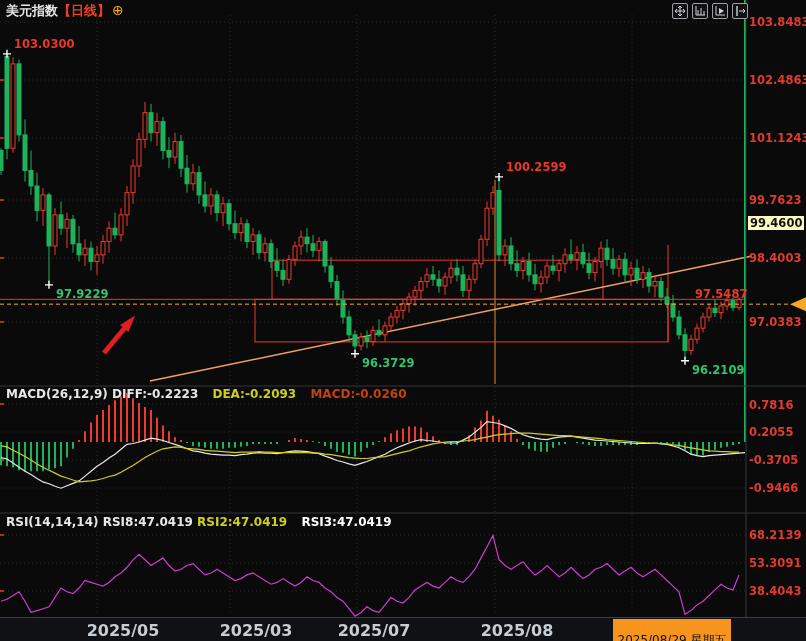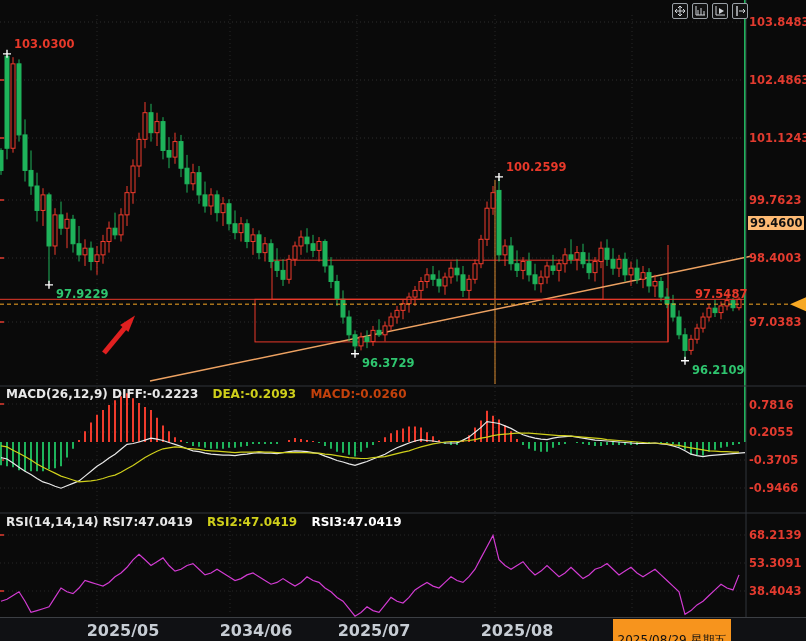--- a/index.html
+++ b/index.html
@@ -11,27 +11,27 @@
   #titlebar .period{color:#ee4023;}
   #titlebar .plus{color:#f7a823;font-weight:normal;margin-left:2px;font-size:14px;}
   #toolbar{right:58px;top:3px;display:flex;gap:4px;z-index:5;}
   .tbico{width:14px;height:14px;border:1px solid #9aa0a6;border-radius:2px;display:flex;
          align-items:center;justify-content:center;color:#cfd3d8;font-size:9px;line-height:1;
          background:#111;cursor:pointer;}
   #macdrow{left:6px;top:387px;font-size:12px;font-weight:bold;color:#e8e8e8;z-index:4;}
   #macdrow .dea{color:#cfcf1b;margin-left:10px;text-align:center;}
   #macdrow .mcd{color:#c2410c;margin-left:10px;}
   #rsirow{left:6px;top:515px;font-size:12px;font-weight:bold;color:#e8e8e8;z-index:4;}
-  #rsirow .r2{color:#cfcf1b;margin-left:10px;}
+  #rsirow .r2{color:#cfcf1b;margin-left:0;}
   #rsirow .r3{color:#ffffff;margin-left:10px;}
   #watermark{right:10px;top:582px;font-size:34px;font-weight:bold;color:#dfe3e8;
              letter-spacing:1px;z-index:3;}
   #lastprice{left:695px;top:287px;font-size:11.5px;font-weight:bold;color:#e8392a;z-index:4;}
   #alertlbl{left:748px;top:216px;font-size:11.5px;font-weight:bold;color:#111;
-            background:#fdba74;padding:0 2px;z-index:4;}
+            background:#fef9c3;padding:0 2px;z-index:4;}
   #bottombar{position:absolute;left:0;top:617px;width:806px;height:24px;background:#101114;
              border-top:1px solid #3c3f44;z-index:2;}
   .mon{position:absolute;top:3px;transform:translateX(-50%);font-size:16px;font-weight:bold;
        color:#c7cdd4;}
   #datehl{position:absolute;top:1px;height:19px;background:#f7941d;color:#111;font-size:12px;
           font-weight:normal;display:flex;align-items:center;justify-content:center;padding:12px 4px;}
 </style>
 </head>
 <body>
 
@@ -471,20 +471,23 @@
       <text x="749" y="326" fill="#e23b2f" font-size="11.5" font-weight="bold" font-family="DejaVu Sans,sans-serif">97.0383</text>
       <text x="749" y="409" fill="#e23b2f" font-size="11.5" font-weight="bold" font-family="DejaVu Sans,sans-serif">0.7816</text>
       <text x="749" y="436" fill="#e23b2f" font-size="11.5" font-weight="bold" font-family="DejaVu Sans,sans-serif">0.2055</text>
       <text x="749" y="464" fill="#e23b2f" font-size="11.5" font-weight="bold" font-family="DejaVu Sans,sans-serif">-0.3705</text>
       <text x="749" y="492" fill="#e23b2f" font-size="11.5" font-weight="bold" font-family="DejaVu Sans,sans-serif">-0.9466</text>
       <text x="749" y="539" fill="#e23b2f" font-size="11.5" font-weight="bold" font-family="DejaVu Sans,sans-serif">68.2139</text>
       <text x="749" y="567" fill="#e23b2f" font-size="11.5" font-weight="bold" font-family="DejaVu Sans,sans-serif">53.3091</text>
       <text x="749" y="595" fill="#e23b2f" font-size="11.5" font-weight="bold" font-family="DejaVu Sans,sans-serif">38.4043</text>
     </svg>
 
+  <div id="titlebar" class="ovl">
+    <span>美元指数</span><span class="period">【日线】</span><span class="plus">⊕</span>
+  </div>
 
   <div id="toolbar" class="ovl">
     <div class="tbico">
       <svg width="10" height="10">
           <path d="M5 0 L5 10 M0 5 L10 5 M5 0 l-2 2 M5 0 l2 2 M5 10 l-2 -2 M5 10 l2 -2 M0 5 l2 -2 M0 5 l2 2 M10 5 l-2 -2 M10 5 l-2 2" stroke="#cfd3d8" stroke-width="1" fill="none"></path>
         </svg>
     </div>
     <div class="tbico">
       <svg width="10" height="10">
           <path d="M1 0 L1 9 L10 9" stroke="#cfd3d8" stroke-width="1" fill="none"></path>
@@ -505,28 +508,28 @@
     </div>
   </div>
 
   <div id="macdrow" class="ovl">
     <span>MACD(26,12,9) DIFF:-0.2223</span>
     <span class="dea">DEA:-0.2093</span>
     <span class="mcd">MACD:-0.0260</span>
   </div>
 
   <div id="rsirow" class="ovl">
-    <span>RSI(14,14,14) RSI7:47.0419</span>
+    <span>RSI(14,14,14) RSI8:47.0419</span>
     <span class="r2">RSI2:47.0419</span>
     <span class="r3">RSI3:47.0419</span>
   </div>
 
   <div id="lastprice" class="ovl">97.5487</div>
   <div id="alertlbl" class="ovl">99.4600</div>
 
   <div id="bottombar">
     <div id="datehl" style="left: 613px; min-width: 110px;">2025/08/29 星期五</div>
   <div class="mon" style="left: 123px;">2025/05</div>
-      <div class="mon" style="left: 256px;">2034/06</div>
+      <div class="mon" style="left: 256px;">2025/03</div>
       <div class="mon" style="left: 374px;">2025/07</div>
       <div class="mon" style="left: 517px;">2025/08</div>
     </div>
 </div>
 
 </body></html>

